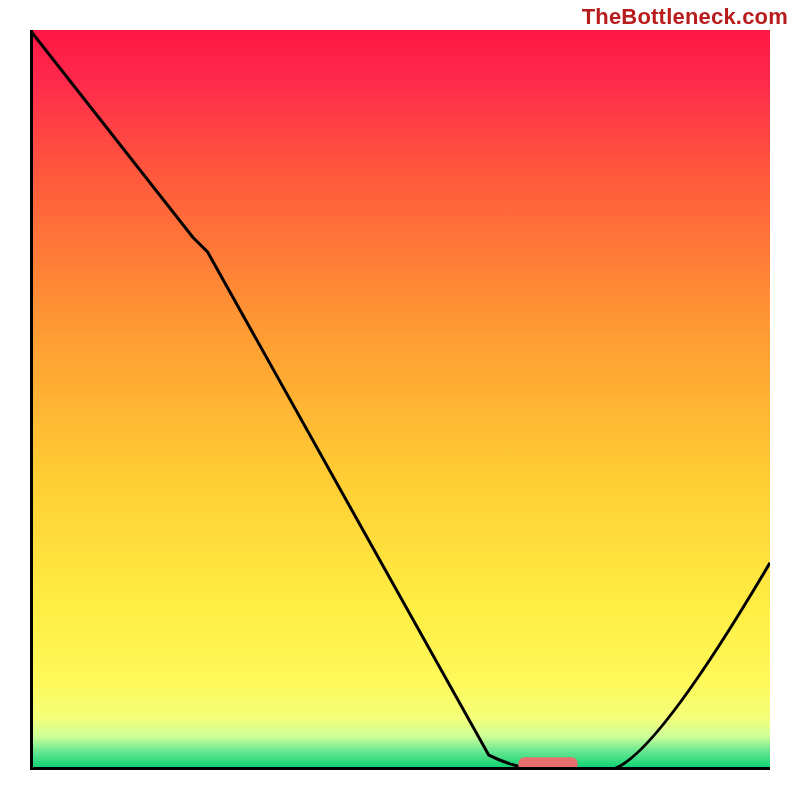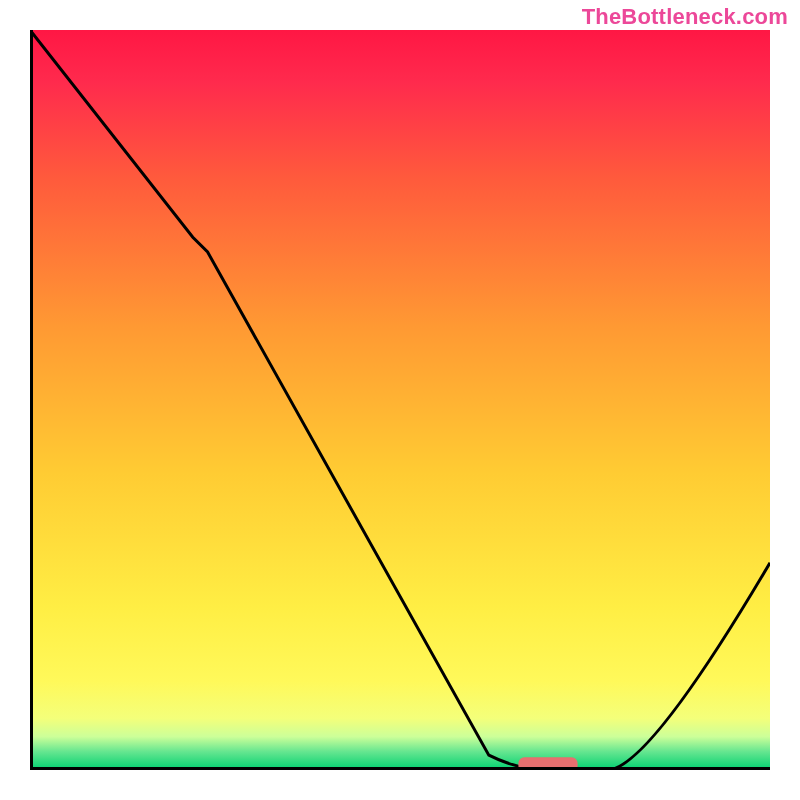--- a/index.html
+++ b/index.html
@@ -14,21 +14,21 @@
     position: relative;
     width: 800px;
     height: 800px;
   }
   .attribution {
     position: absolute;
     top: 4px;
     right: 12px;
     font-size: 22px;
     font-weight: bold;
-    color: #ec4899;
+    color: #b91c1c;
     letter-spacing: 0.2px;
   }
   .chart-area {
     position: absolute;
     left: 30px;
     top: 30px;
     width: 740px;
     height: 740px;
   }
   svg {

